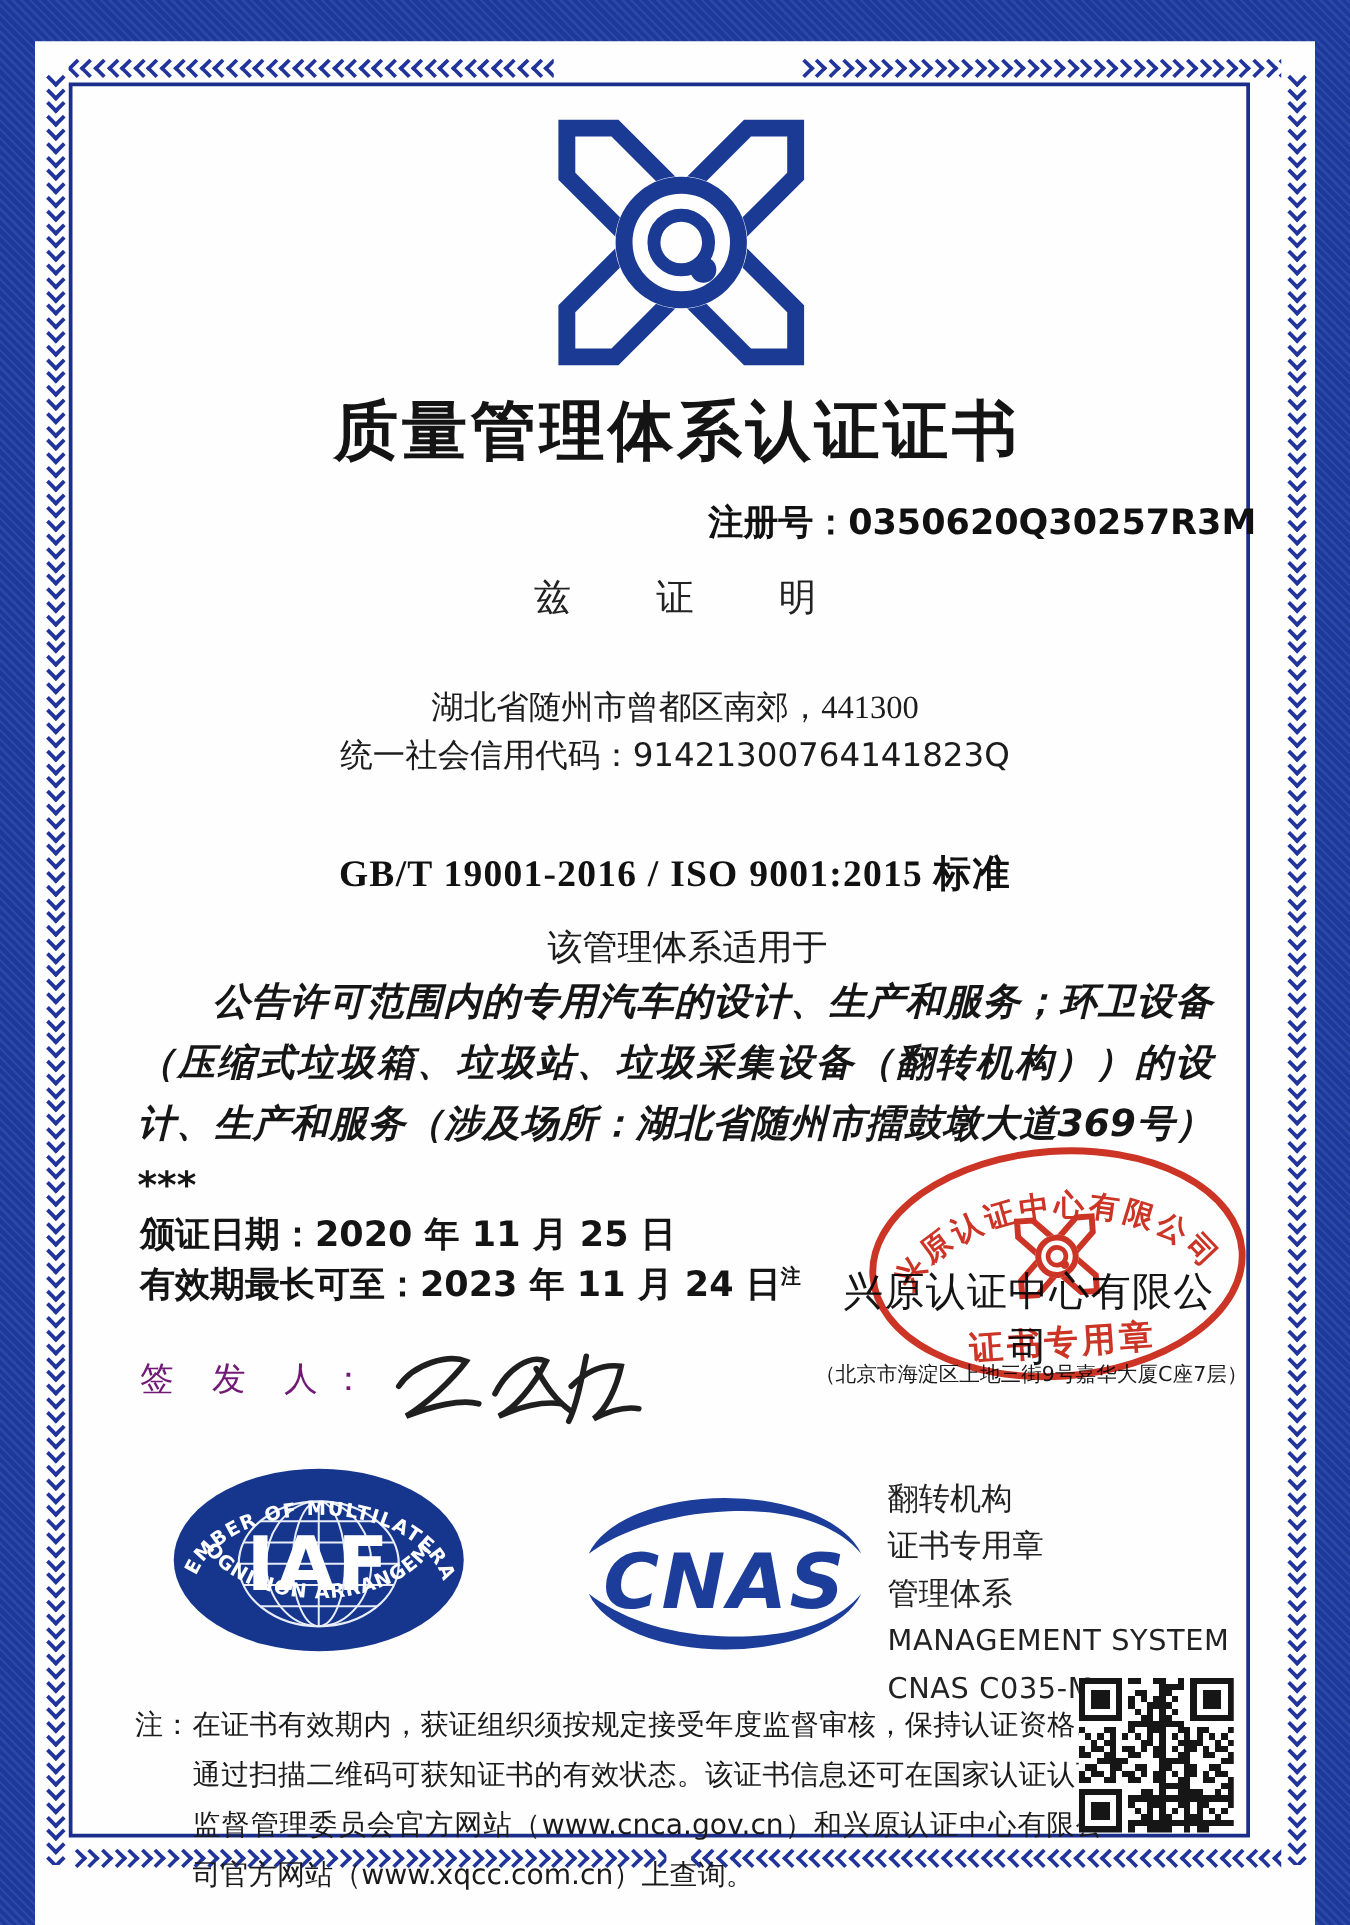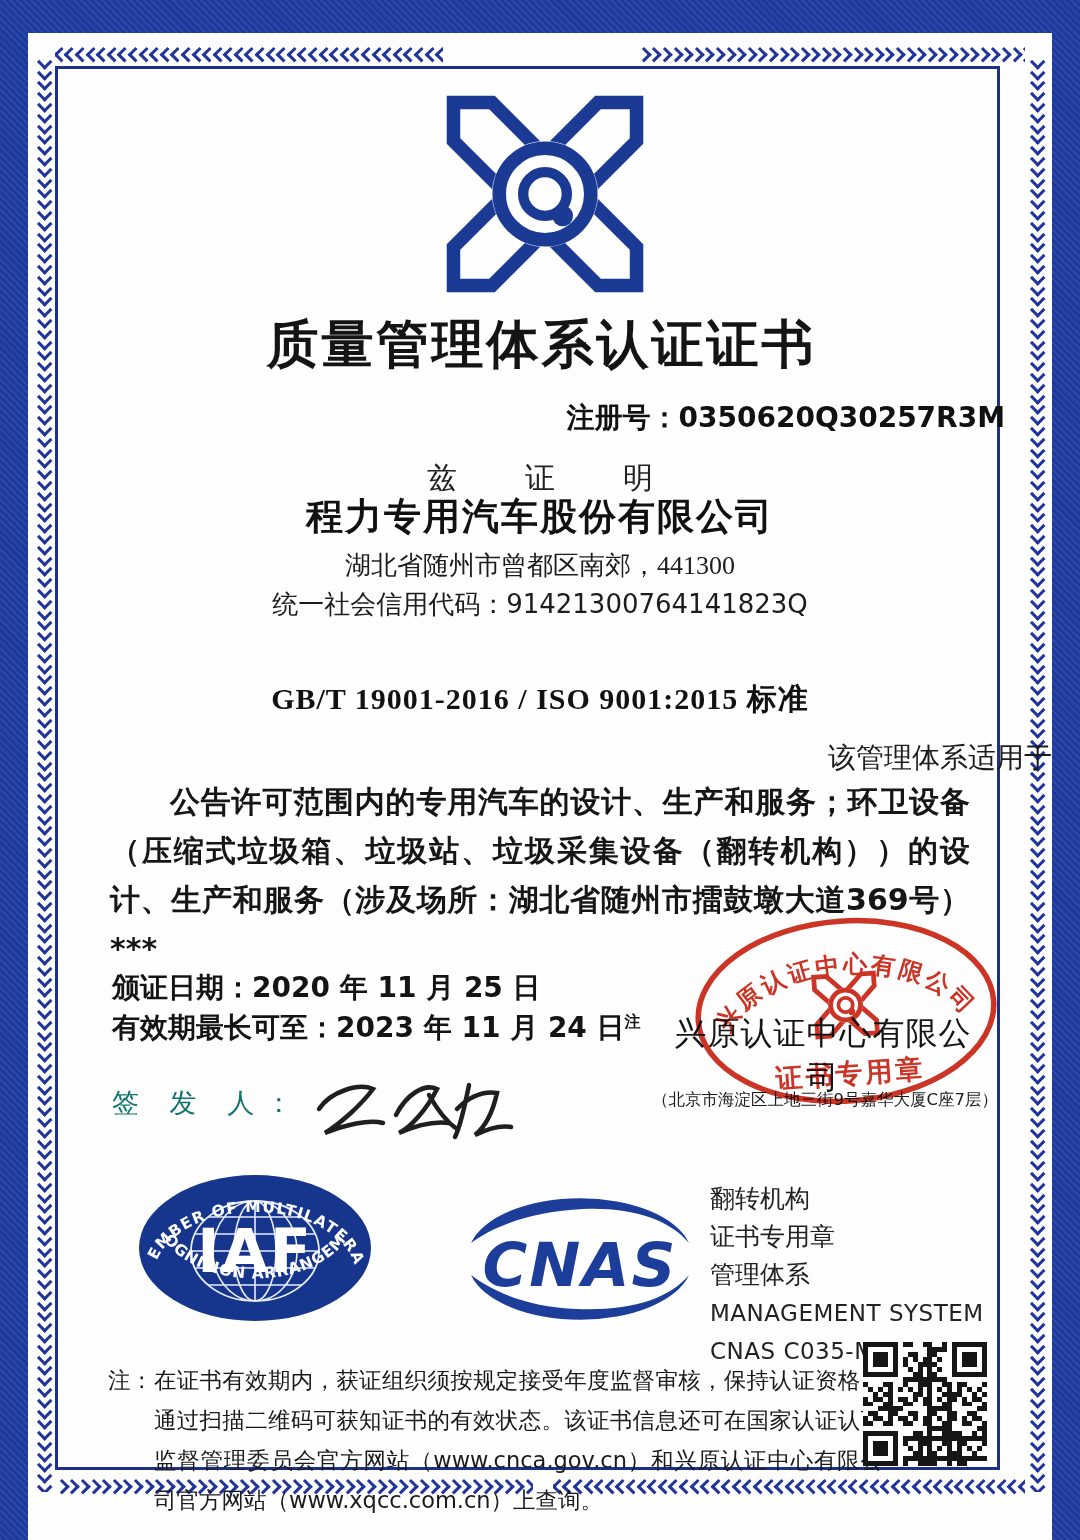--- a/index.html
+++ b/index.html
@@ -42,30 +42,30 @@
     left:0; top:277px; width:100%; text-align:center;
     font-size:52px; font-weight:bold; letter-spacing:3px; text-indent:3px; color:#141414;
   }
   .regno { top:366px; right:47px; font-size:28px; font-weight:bold; color:#111; }
   .hereby { left:0; top:425px; width:100%; text-align:center; font-size:30px; letter-spacing:68px; text-indent:68px; color:#222; }
   .company { left:0; top:459px; width:100%; text-align:center; font-size:37px; font-weight:bold; letter-spacing:2px; color:#111; }
   .addr    { left:0; top:515px; width:100%; text-align:center; font-size:26px; color:#1c1c1c;font-family:Liberation Serif, serif; }
   .credit  { left:0; top:554px; width:100%; text-align:center; font-size:26px; color:#1c1c1c; }
   .conform { left:0; top:608px; width:100%; text-align:center; font-size:29px; letter-spacing:26px; text-indent:26px; color:#1c1c1c; }
   .standard{ left:0; top:646px; width:100%; text-align:center; font-size:30px; font-weight:bold; letter-spacing:1px; color:#111;font-family:Liberation Serif, serif; }
-  .scope-intro { left:0; top:706px; width:100%; text-align:right; font-size:28px; color:#1c1c1c;padding-left:20px; }
+  .scope-intro { left:0; top:706px; width:100%; text-align:center; font-size:28px; color:#1c1c1c;padding-left:20px; }
   .scope-text {
     left:82px; top:744px; width:860px; font-size:30px; font-weight:bold;
-    line-height:49px; text-indent:2em; text-align:justify; color:#161616;
+    line-height:49px; text-indent:2em; text-align:justify; color:#161616;font-style:italic;
   }
   .issue-line { left:84px; top:936px; font-size:28px; font-weight:bold; color:#141414; }
   .valid-line { left:84px; top:976px; font-size:28px; font-weight:bold; color:#141414; }
   .valid-line sup { font-size:16px; }
   .signer-row { left:84px; top:1030px; height:80px; display:flex; align-items:flex-start; }
-  .signer-label { font-size:27px; letter-spacing:11px; color:#0f766e; padding-top:22px; }
+  .signer-label { font-size:27px; letter-spacing:11px; color:#701a75; padding-top:22px; }
   .signature-svg { margin-left:8px; }
 
   .issuer-name { left:640px; top:979px; width:310px; text-align:center; font-size:32px; letter-spacing:1px; color:#151515; z-index:2; }
   .issuer-addr { left:612px; top:1056px; width:370px; text-align:center; font-size:16.5px; color:#1b1b1b; z-index:2; }
   .seal { left:658px; top:878px; width:320px; height:200px; transform:rotate(-4deg); mix-blend-mode:multiply; z-index:3; }
 
   .iaf  { left:107px; top:1140px; }
   .cnas { left:427px; top:1146px; }
   .accred-text { left:682px; top:1147px; line-height:38px; font-size:25px; color:#222; }
   .accred-text .en { font-size:23px; letter-spacing:0.5px; }
@@ -541,21 +541,20 @@
     <circle cx="117" cy="121" r="10" fill="#1b3a94"></circle>
   </svg>
 
   <div class="abs title">质量管理体系认证证书</div>
 
   <div class="abs regno">
     <span>注册号：</span><span>0350620Q30257R3M</span>
   </div>
 
   <div class="abs hereby">兹证明</div>
-  <div class="abs company">程力专用汽车股份有限公司</div>
   <div class="abs addr">湖北省随州市曾都区南郊，441300</div>
   <div class="abs credit">
     <span>统一社会信用代码：</span><span>91421300764141823Q</span>
   </div>
 
   <div class="abs standard">GB/T 19001-2016 / ISO 9001:2015 标准</div>
 
   <div class="abs scope-intro">该管理体系适用于</div>
   <div class="abs scope-text">公告许可范围内的专用汽车的设计、生产和服务；环卫设备（压缩式垃圾箱、垃圾站、垃圾采集设备（翻转机构））的设计、生产和服务（涉及场所：湖北省随州市擂鼓墩大道369号）***</div>
 

